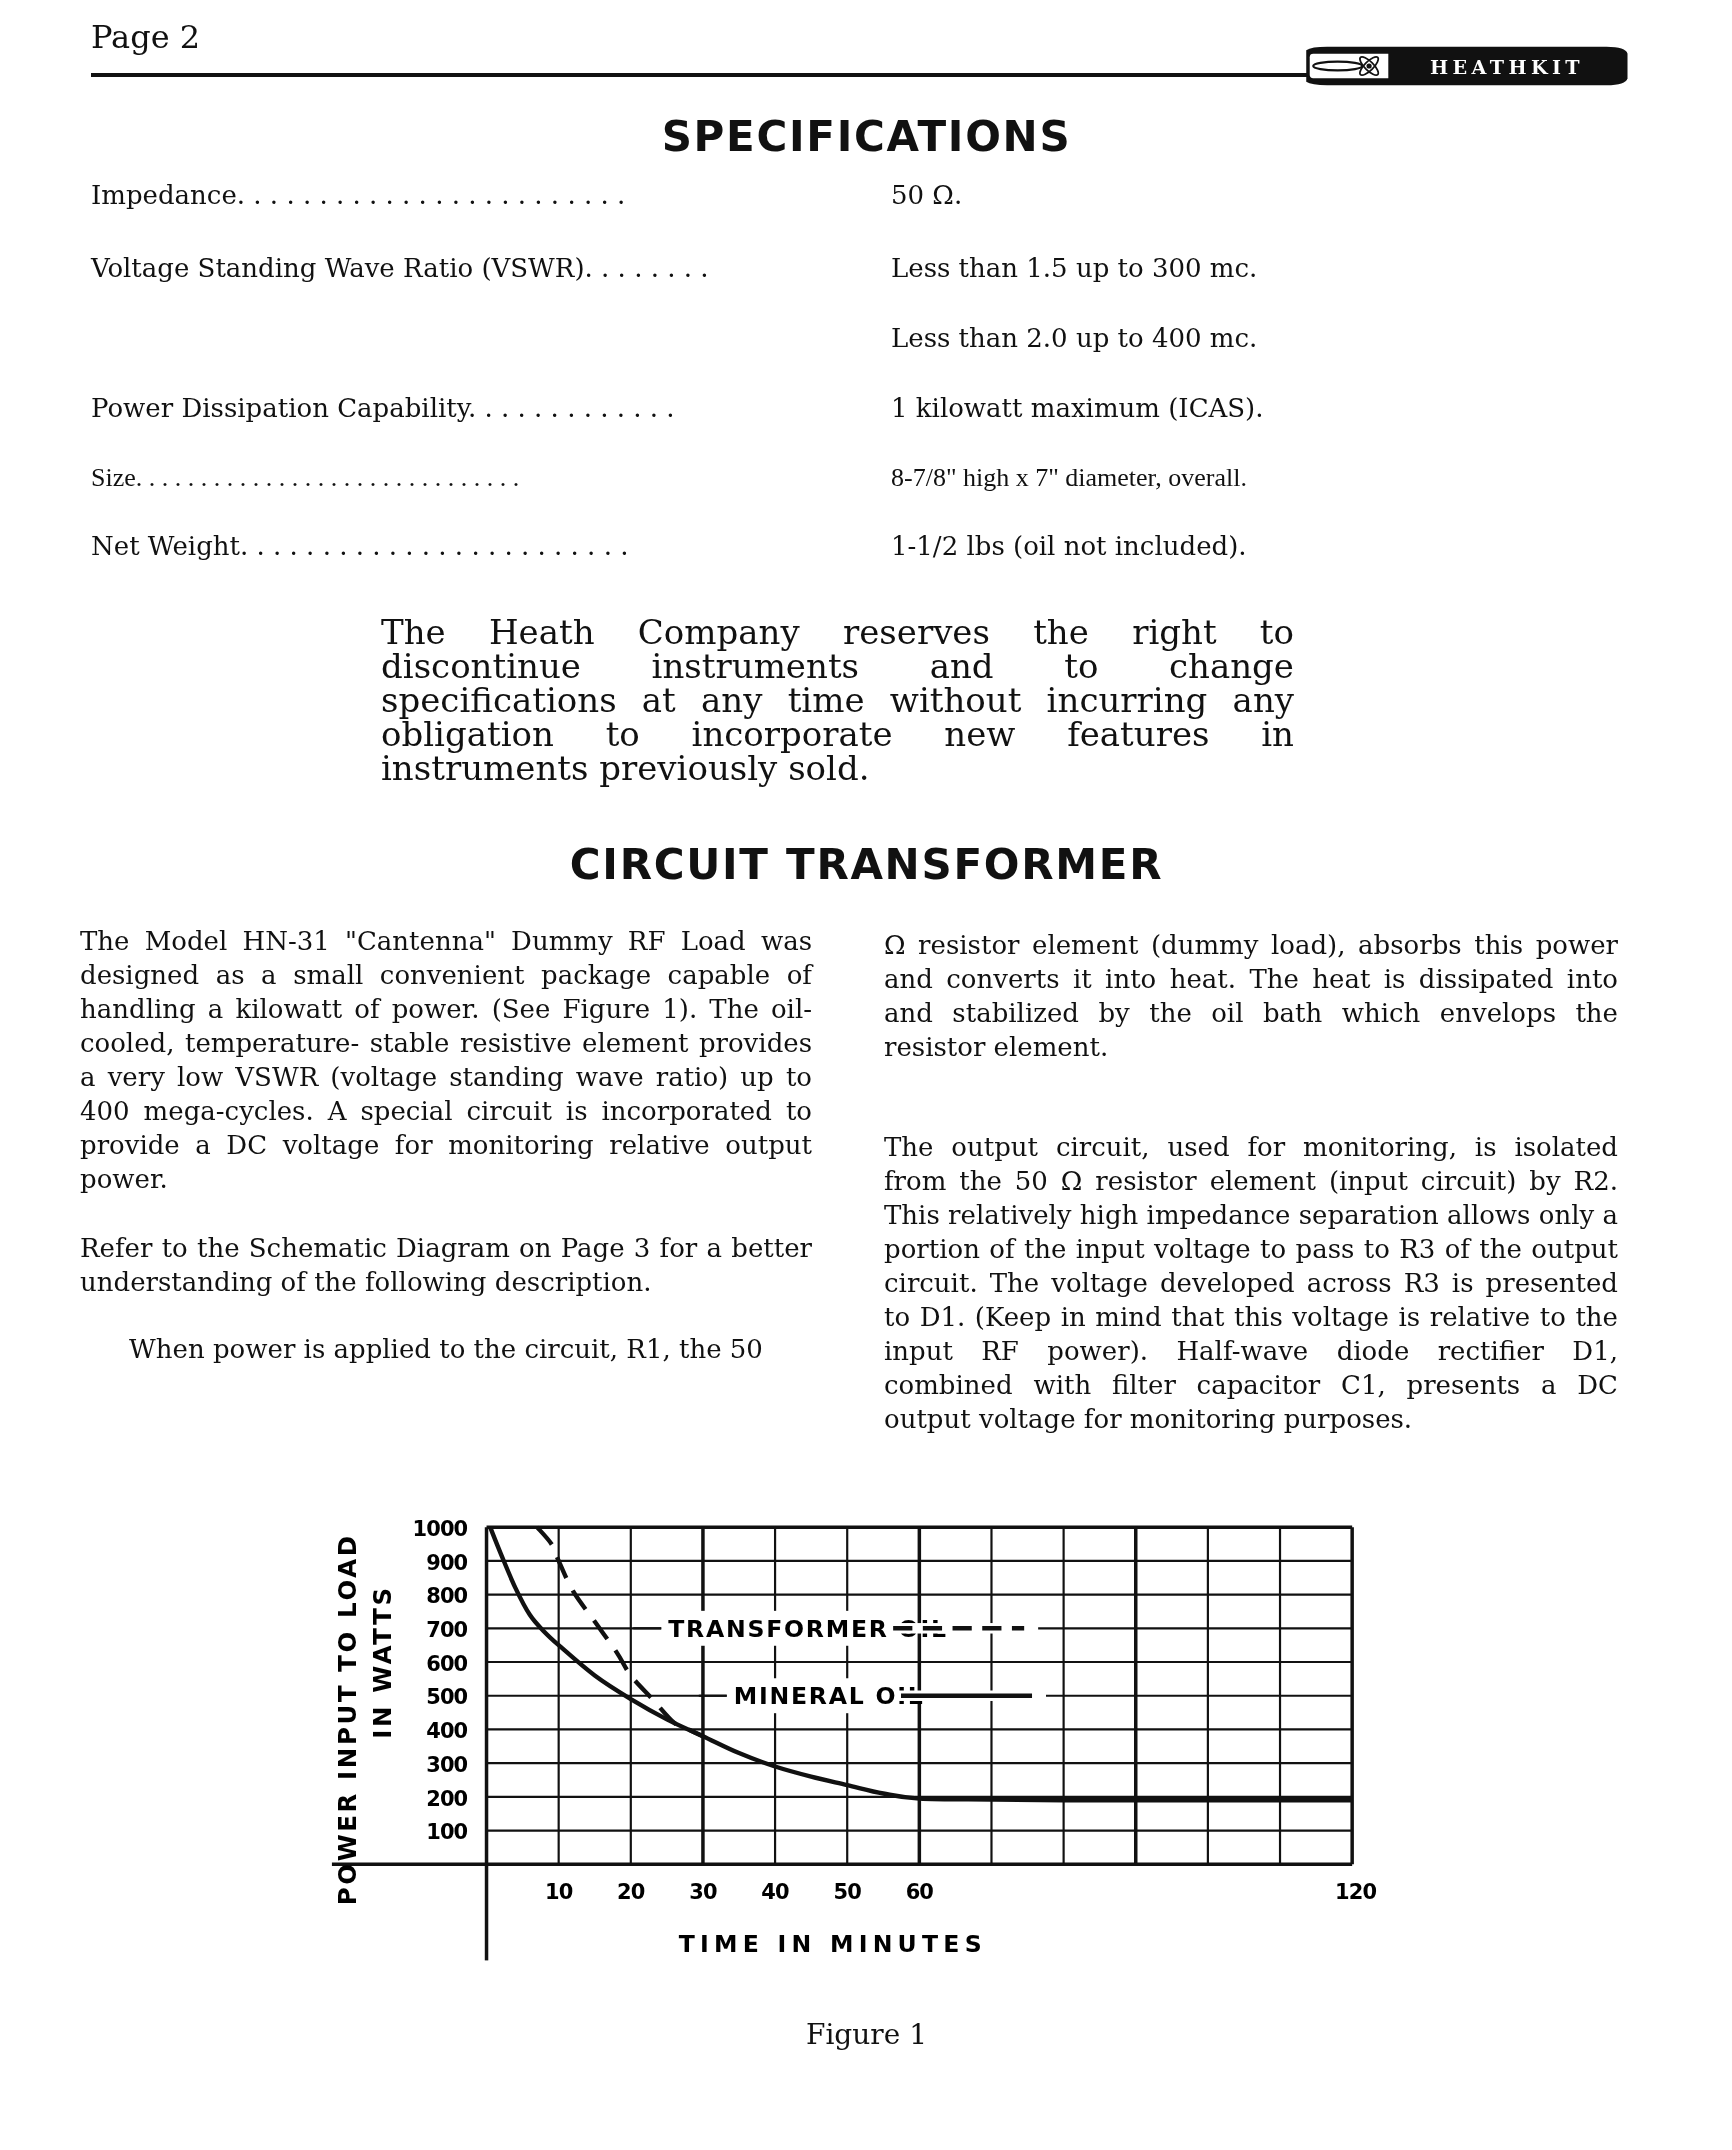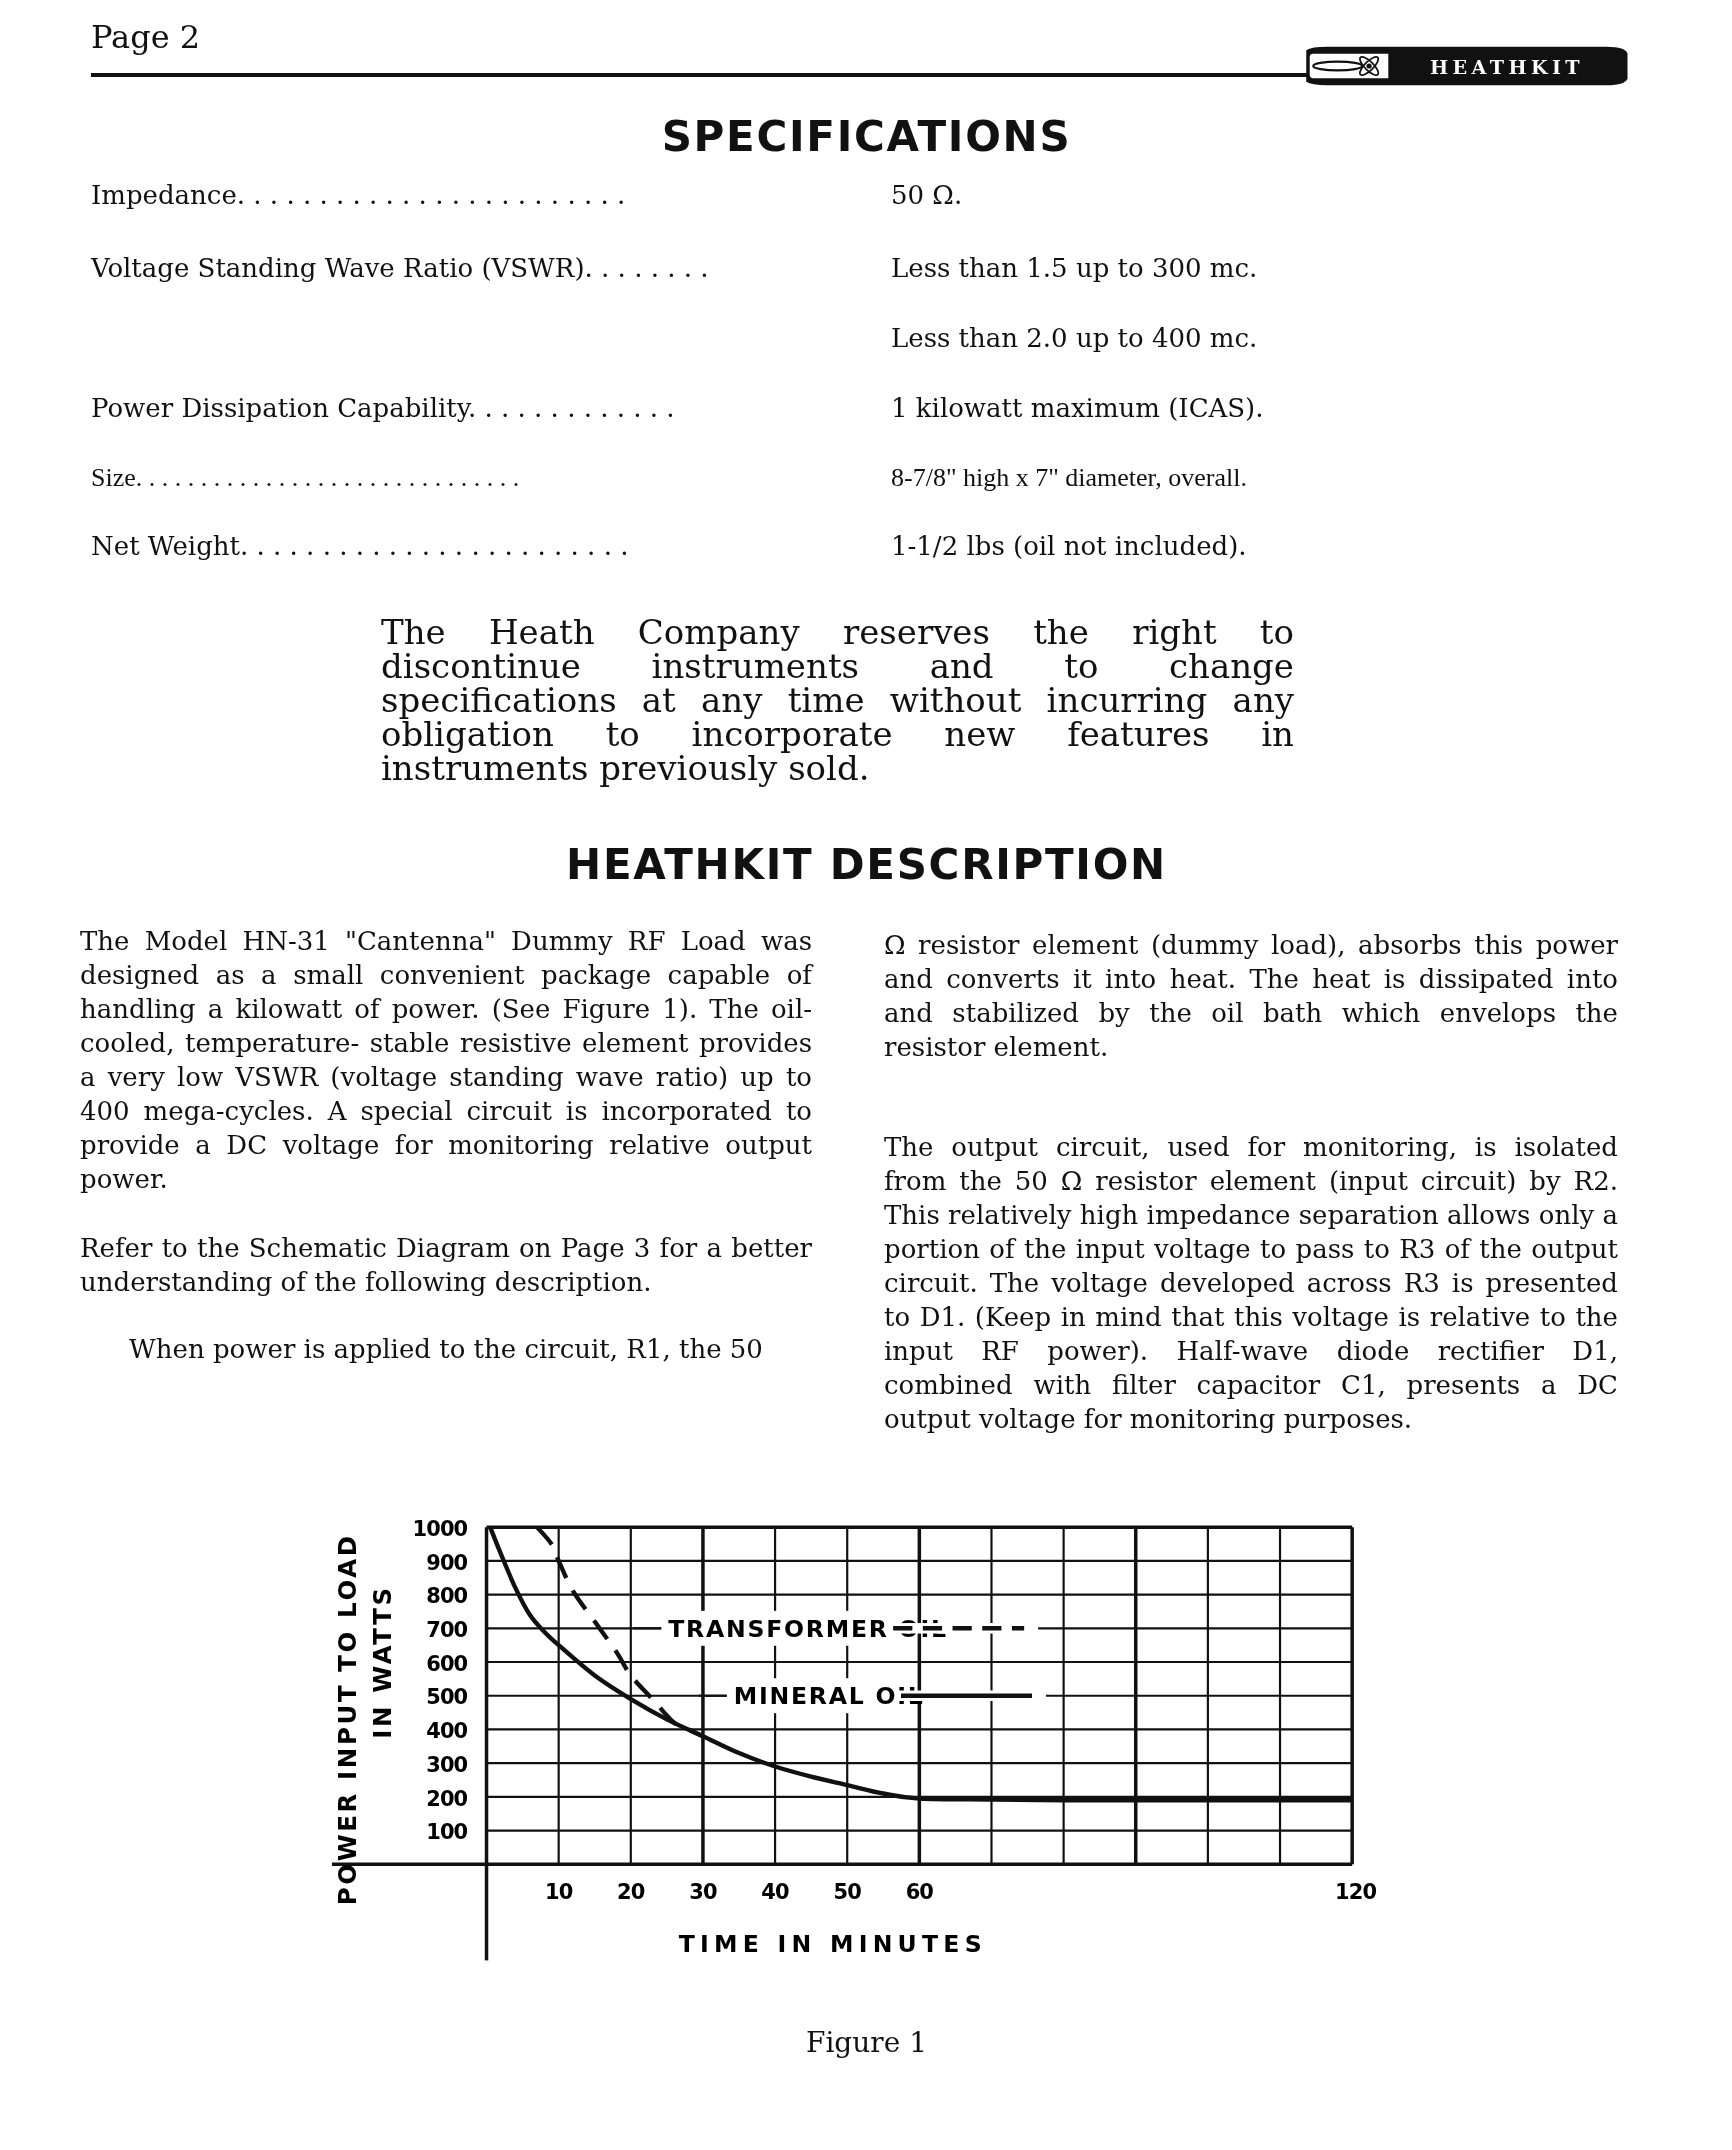--- a/index.html
+++ b/index.html
@@ -8,21 +8,21 @@
   .page-num { left: 91px; top: 17.5px; font-size: 32px; font-family: "DejaVu Serif", serif; }
   .rule { left: 91px; top: 73px; width: 1223px; height: 3.5px; background: #111; }
   .logo { left: 1301px; top: 45px; width: 330px; height: 42px; }
   .h1 { font-family: "DejaVu Sans", sans-serif; font-weight: bold; font-size: 42px; letter-spacing: 1.7px; text-align: center; }
   .spec-row { left: 91px; width: 1397px; height: 35px; font-size: 26px; }
   .spec-label { position: absolute; left: 0; top: 0; white-space: pre; }
   .spec-value { position: absolute; left: 800px; top: 0; white-space: nowrap; }
   .notice { left: 381px; top: 615px; width: 913px; font-size: 34px; line-height: 34px; text-align: justify; }
   .col { font-size: 26px; line-height: 34px; text-align: justify; }
   .col p { margin: 0; }
-  .caption { font-size: 28px; font-family: "DejaVu Serif", serif; margin-top: 8px; }
+  .caption { font-size: 28px; font-family: "DejaVu Serif", serif; }
   svg text { font-family: "DejaVu Sans", sans-serif; font-weight: bold; }
 </style>
 </head>
 <body>
 
 <div class="abs page-num">Page 2</div>
 <div class="abs rule"></div>
 <div class="abs logo">
   <svg width="330" height="42" viewBox="0 0 378 48">
     <path d="M6 6 Q12 2 30 2 L350 2 Q372 2 374 10 L374 38 Q372 46 350 46 L30 46 Q12 46 6 42 Z" fill="#111"></path>
@@ -59,21 +59,21 @@
   <span class="spec-label">Size. . . . . . . . . . . . . . . . . . . . . . . . . . . . . .</span>
   <span class="spec-value">8-7/8" high x 7" diameter, overall.</span>
 </div>
 <div class="abs spec-row" style="top:531px;">
   <span class="spec-label">Net Weight. . . . . . . . . . . . . . . . . . . . . . . .</span>
   <span class="spec-value">1-1/2 lbs (oil not included).</span>
 </div>
 
 <div class="abs notice">The Heath Company reserves the right to discontinue instruments and to change specifications at any time without incurring any obligation to incorporate new features in instruments previously sold.</div>
 
-<div class="abs h1" style="left:0; width:1733px; top:840px;">HEATHKIT DESCRIPTION</div>
+<div class="abs h1" style="left:0; width:1733px; top:840px;">CIRCUIT TRANSFORMER</div>
 
 <div class="abs col" style="left:80px; top:924px; width:732px;">
   <p>The Model HN-31 "Cantenna" Dummy RF Load was designed as a small convenient package capable of handling a kilowatt of power. (See Figure 1). The oil-cooled, temperature- stable resistive element provides a very low VSWR (voltage standing wave ratio) up to 400 mega-cycles. A special circuit is incorporated to provide a DC voltage for monitoring relative output power.</p>
   <p style="margin-top:35px;">Refer to the Schematic Diagram on Page 3 for a better understanding of the following description.</p>
   <p style="margin-top:33px; text-align:center;">When power is applied to the circuit, R1, the 50</p>
 </div>
 
 <div class="abs col" style="left:884px; top:928px; width:734px;">
   <p>Ω resistor element (dummy load), absorbs this power and converts it into heat. The heat is dissipated into and stabilized by the oil bath which envelops the resistor element.</p>
   <p style="margin-top:66px;">The output circuit, used for monitoring, is isolated from the 50 Ω resistor element (input circuit) by R2. This relatively high impedance separation allows only a portion of the input voltage to pass to R3 of the output circuit. The voltage developed across R3 is presented to D1. (Keep in mind that this voltage is relative to the input RF power). Half-wave diode rectifier D1, combined with filter capacitor C1, presents a DC output voltage for monitoring purposes.</p>

